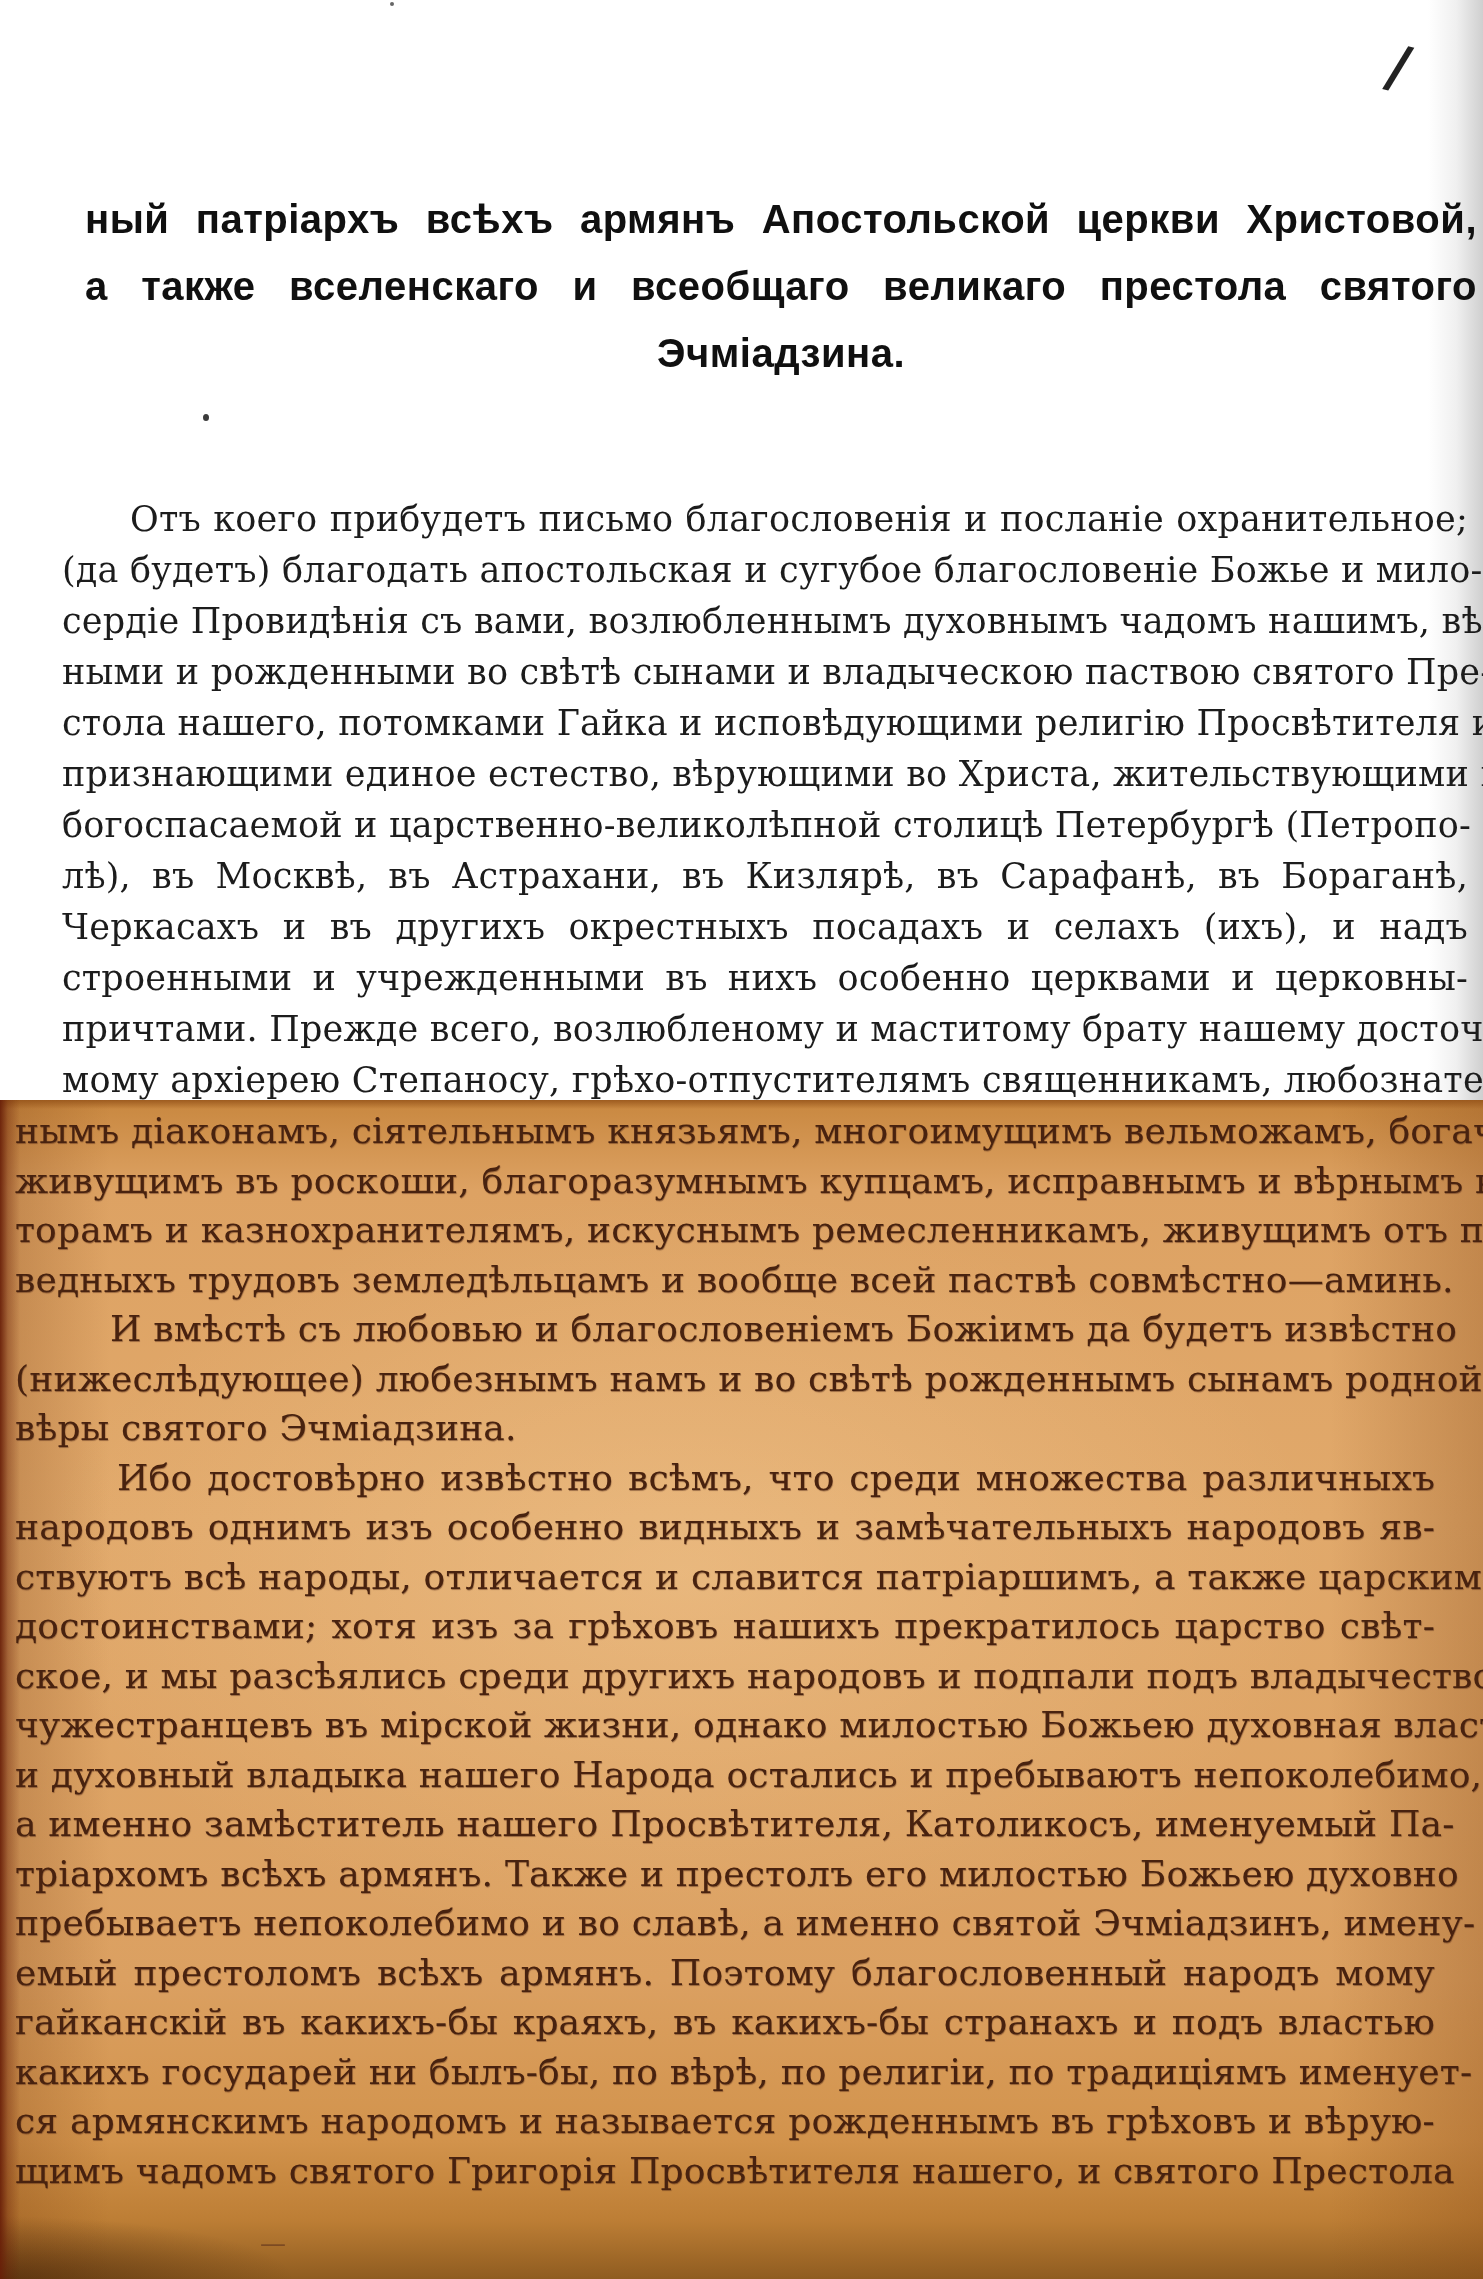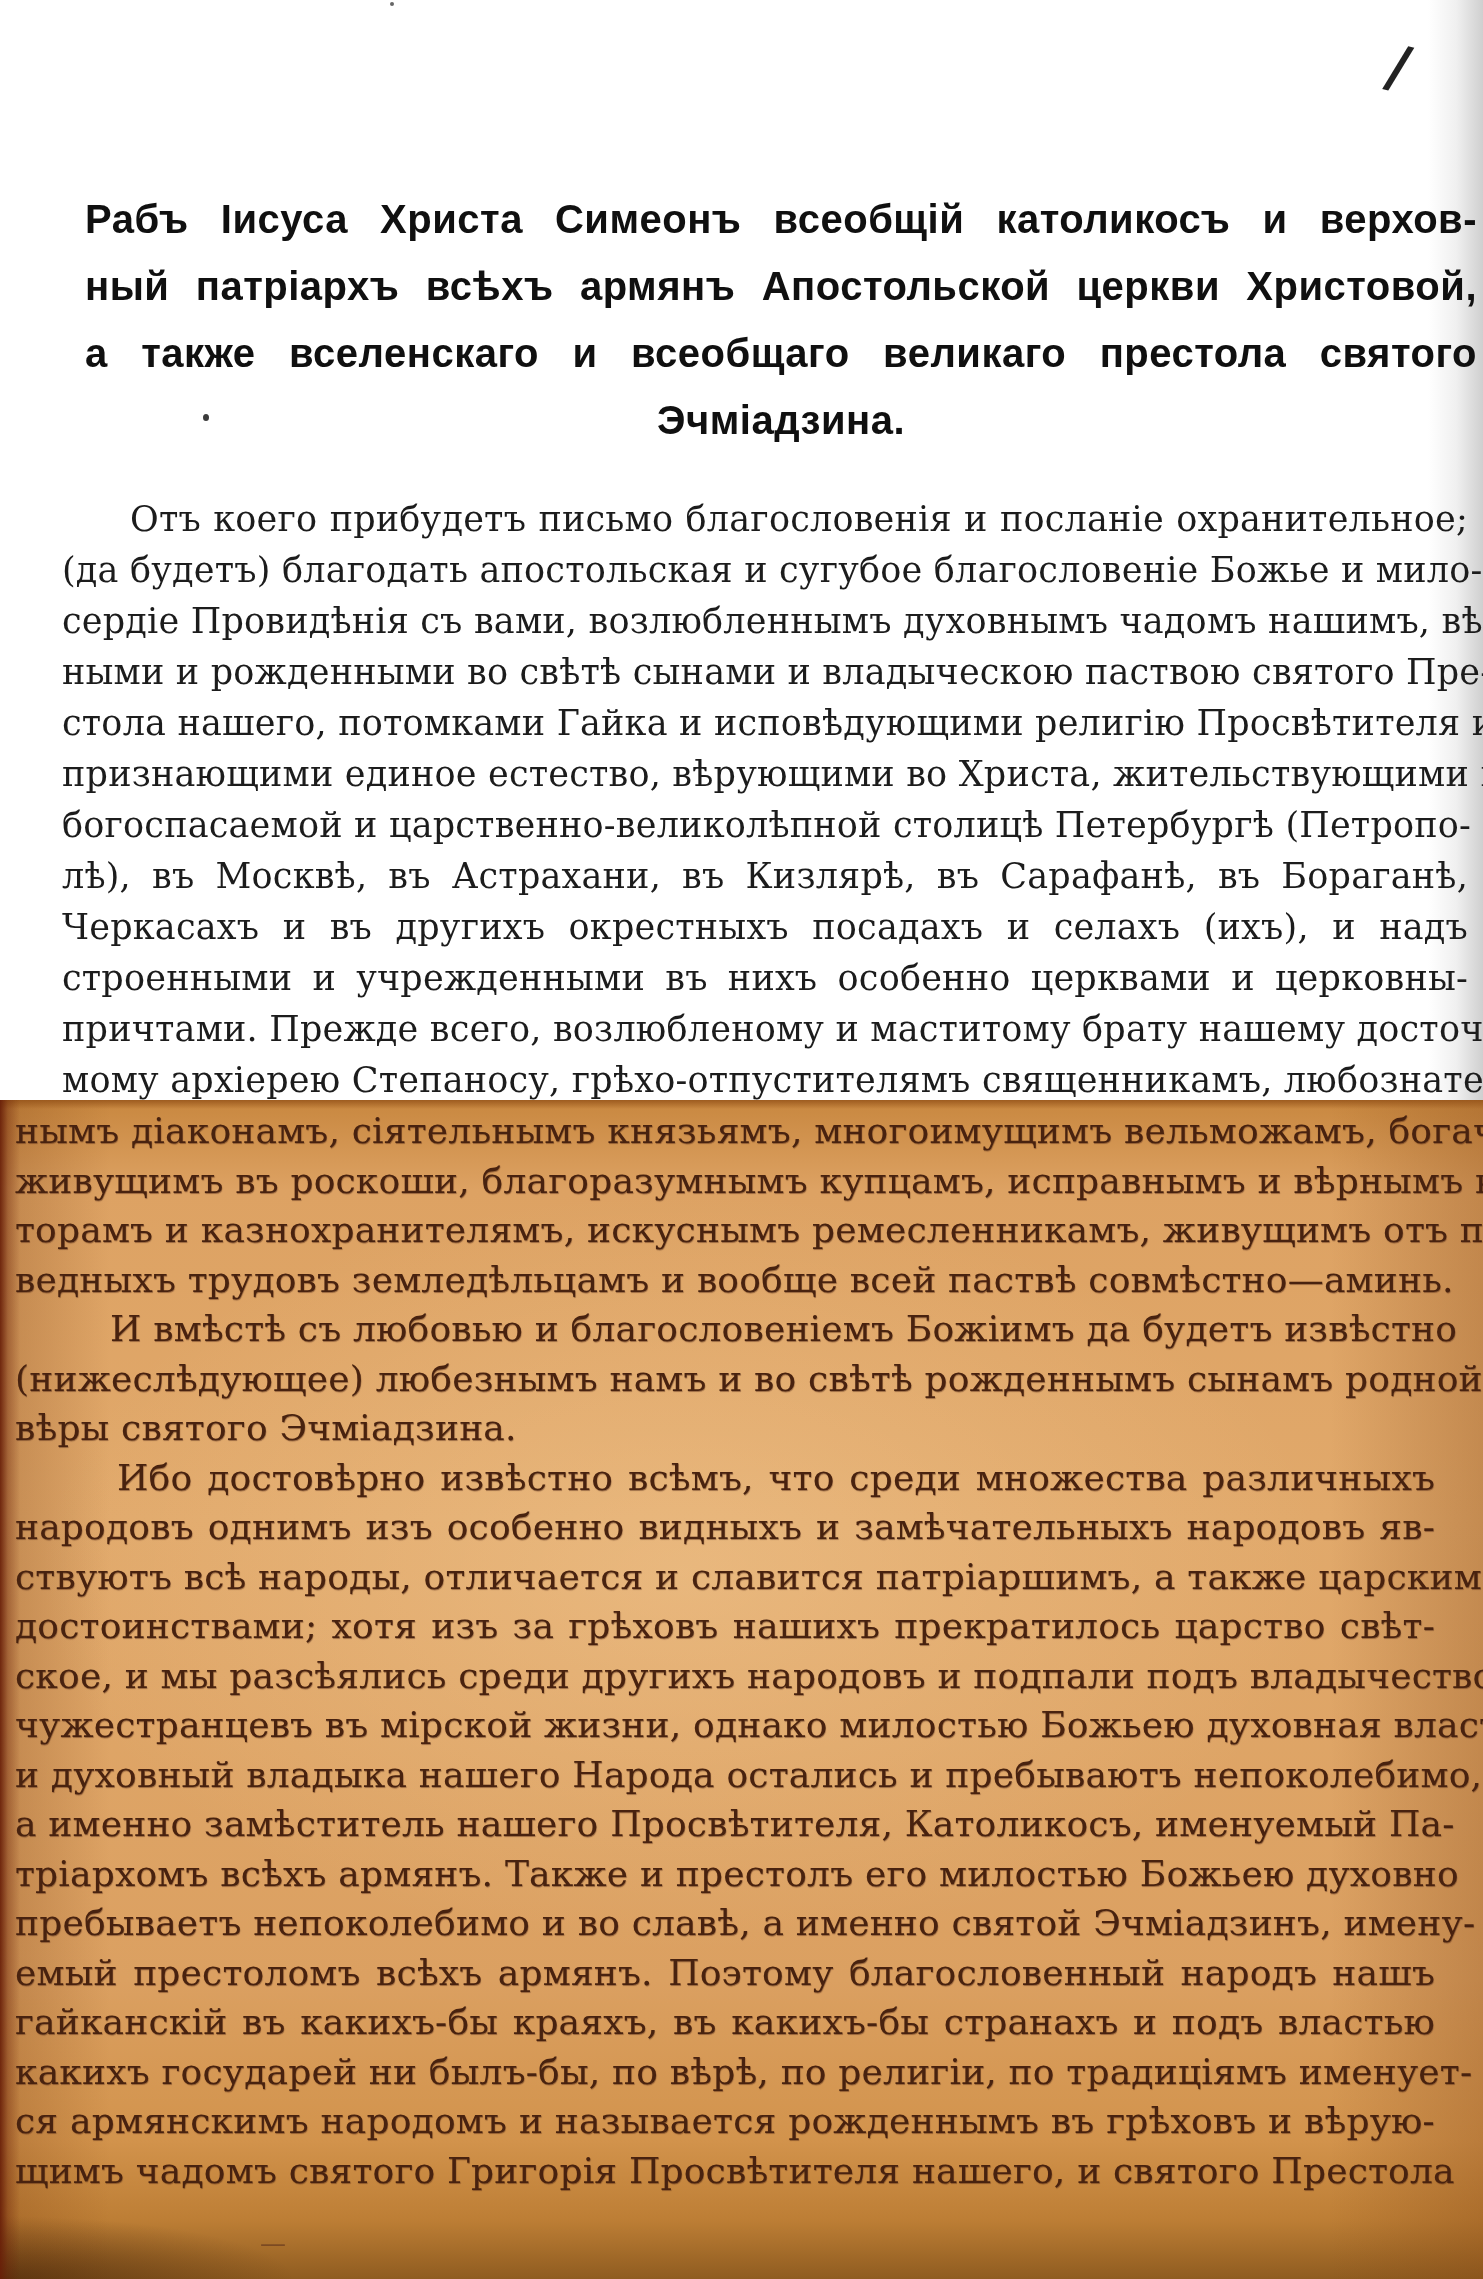--- a/index.html
+++ b/index.html
@@ -71,21 +71,20 @@
 </style>
 </head>
 <body>
 
 <div class="white-section">
   <div class="pen-mark">/</div>
   <div class="speck speck-a"></div>
   <div class="speck speck-b"></div>
 
   <div class="title">
-    <div class="t-line">Рабъ Іисуса Христа Симеонъ всеобщій католикосъ и верхов-</div>
     <div class="t-line">ный патріархъ всѣхъ армянъ Апостольской церкви Христовой,</div>
     <div class="t-line">а также вселенскаго и всеобщаго великаго престола святого</div>
     <div class="t-line t-center">Эчміадзина.</div>
   </div>
 
   <div class="body-white">
     <div class="line ind-1">Отъ коего прибудетъ письмо благословенія и посланіе охранительное;</div>
     <div class="line">(да будетъ) благодать апостольская и сугубое благословеніе Божье и мило-</div>
     <div class="line">сердіе Провидѣнія съ вами, возлюбленнымъ духовнымъ чадомъ нашимъ, вѣр-</div>
     <div class="line">ными и рожденными во свѣтѣ сынами и владыческою паствою святого Пре-</div>
@@ -112,21 +111,21 @@
     <div class="line ind-3">Ибо достовѣрно извѣстно всѣмъ, что среди множества различныхъ</div>
     <div class="line">народовъ однимъ изъ особенно видныхъ и замѣчательныхъ народовъ яв-</div>
     <div class="line">ствуютъ всѣ народы, отличается и славится патріаршимъ, а также царскимъ</div>
     <div class="line">достоинствами; хотя изъ за грѣховъ нашихъ прекратилось царство свѣт-</div>
     <div class="line">ское, и мы разсѣялись среди другихъ народовъ и подпали подъ владычество</div>
     <div class="line">чужестранцевъ въ мірской жизни, однако милостью Божьею духовная власть</div>
     <div class="line">и духовный владыка нашего Народа остались и пребываютъ непоколебимо,</div>
     <div class="line">а именно замѣститель нашего Просвѣтителя, Католикосъ, именуемый Па-</div>
     <div class="line">тріархомъ всѣхъ армянъ. Также и престолъ его милостью Божьею духовно</div>
     <div class="line">пребываетъ непоколебимо и во славѣ, а именно святой Эчміадзинъ, имену-</div>
-    <div class="line">емый престоломъ всѣхъ армянъ. Поэтому благословенный народъ нашъ</div>
+    <div class="line">емый престоломъ всѣхъ армянъ. Поэтому благословенный народъ мому</div>
     <div class="line">гайканскій въ какихъ-бы краяхъ, въ какихъ-бы странахъ и подъ властью</div>
     <div class="line">какихъ государей ни былъ-бы, по вѣрѣ, по религіи, по традиціямъ именует-</div>
     <div class="line">ся армянскимъ народомъ и называется рожденнымъ въ грѣховъ и вѣрую-</div>
     <div class="line">щимъ чадомъ святого Григорія Просвѣтителя нашего, и святого Престола</div>
   </div>
 </div>
 
 <div class="catchword-dash">—</div>
 
 </body></html>

